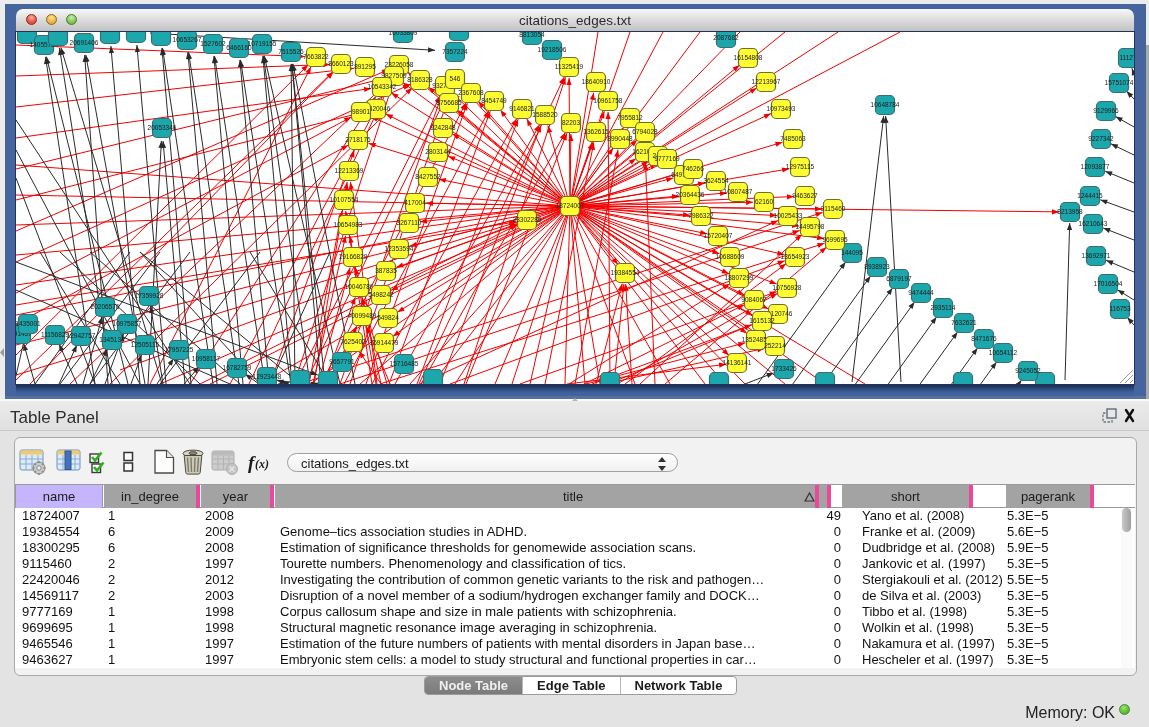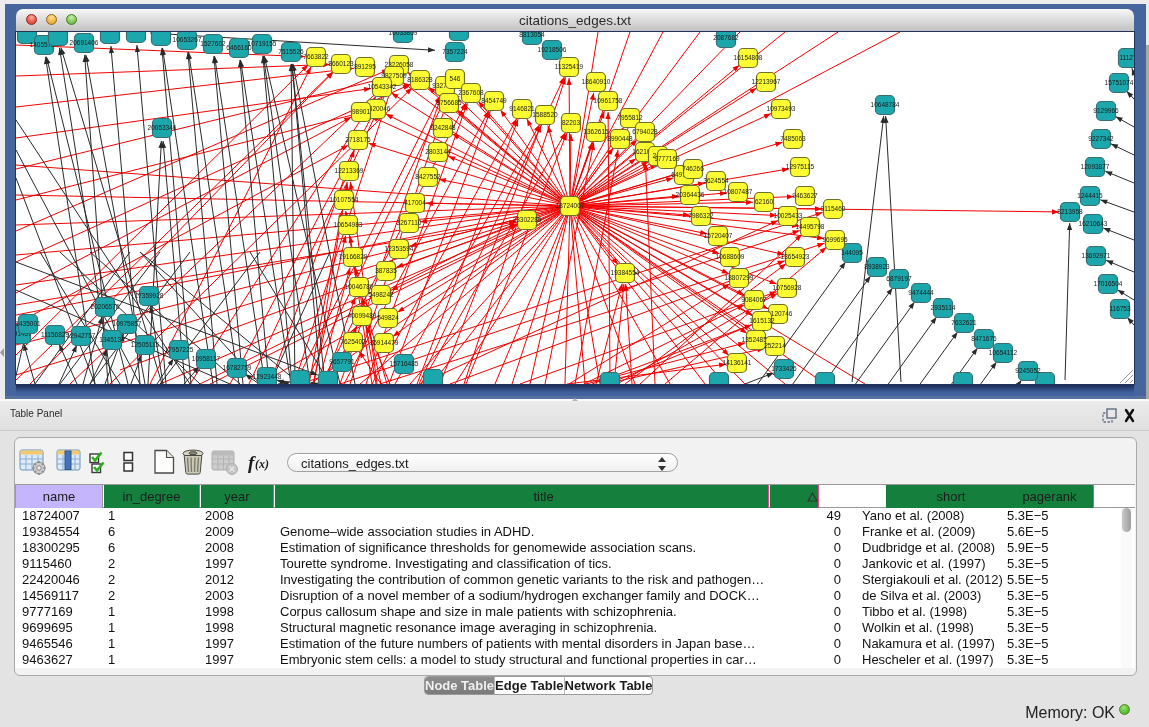--- a/index.html
+++ b/index.html
@@ -16,53 +16,53 @@
 #titlebar .title { position:absolute; left:0; right:0; top:4px; text-align:center; font-size:13.5px; font-weight:normal; color:#2a2a2a; }
 .tl { position:absolute; top:5px; width:11px; height:11px; border-radius:50%; }
 #tlr { left:10px; background:radial-gradient(circle at 50% 28%, #fbb1a8 0%, #ee5f50 50%, #cf3b2c 100%); border:1px solid #8e2a20; }
 #tly { left:30px; background:radial-gradient(circle at 50% 28%, #fce3a0 0%, #f2b94a 50%, #d8992c 100%); border:1px solid #8f681e; }
 #tlg { left:50px; background:radial-gradient(circle at 50% 28%, #cdecb4 0%, #8bce5e 50%, #62a83e 100%); border:1px solid #497c2b; }
 
 #canvas { position:absolute; left:16px; top:32px; width:1118px; height:352px; background:#fff; }
 
 #divider { position:absolute; left:0; top:399px; width:1149px; height:2px; background:#fafafa; }
 #tphead { position:absolute; left:0; top:401px; width:1149px; height:30px; background:linear-gradient(#ebebeb,#e0e0e0); border-bottom:1px solid #c8c8c8; }
-#tphead .t { position:absolute; left:10px; top:7px; font-size:10px; color:#2c2c2c; }
+#tphead .t { position:absolute; left:10px; top:7px; font-size:17px; color:#2c2c2c; }
 #tpbody { position:absolute; left:0; top:431px; width:1149px; height:296px; background:#e3e3e3; }
 #container { position:absolute; left:14px; top:437px; width:1123px; height:239px; background:#f2f2f2; border:1px solid #a9a9a9; border-radius:6px; }
 
 #combo { position:absolute; left:287px; top:453px; width:391px; height:19px; border:1px solid #a0a0a0; border-radius:10px;
   background:linear-gradient(#ffffff,#f0f0f0); }
 #combo .txt { position:absolute; left:13px; top:2px; font-size:13px; color:#1a1a1a; }
 
 #thead { position:absolute; left:15px; top:484px; width:1120px; height:24px; background:#fff; border-top:1px solid #9a9a9a; border-bottom:1px solid #9a9a9a; font-size:13px; color:#1c1c1c; }
-.hc { position:absolute; top:0; height:24px; line-height:24px; text-align:center; background:#15803d; border-right:1px solid #ec4899; }
+.hc { position:absolute; top:0; height:24px; line-height:24px; text-align:center; background:#a3a3a3; border-right:4px solid #ec4899; }
 #hc0 { left:0px; width:88px; background:#c4b5fd; border-left:1px solid #9a9a9a; border-right:1px solid #9a9a9a; }
 #hc1 { left:89px; width:96px; }
 #hc2 { left:186px; width:73px; }
-#hc3 { left:260px; width:494px;padding-left:44px; }
+#hc3 { left:260px; width:556px;padding-left:44px; }
 #hc4 { left:755px; width:49px;text-align:right; }
-#hc5 { left:827px; width:131px;margin-left:44px; }
+#hc5 { left:827px; width:131px; }
 #hc6 { left:991px; width:88px; }
 #tbody { position:absolute; left:15px; top:508px; width:1120px; height:160px; background:#fff; font-size:13px; color:#111; }
 .tr { position:relative; height:16px; line-height:16px; white-space:nowrap; }
 .tr div { position:absolute; top:0; overflow:hidden; }
 .c0 { left:7px; width:82px; }
 .c1 { left:93px; width:90px; }
 .c2 { left:190px; width:70px; }
 .c3 { left:265px; width:490px; }
 .c4 { left:760px; width:66px;text-align:right; }
 .c5 { left:847px; width:143px; text-align:left; }
 .c6 { left:992px; width:87px; }
 #tblbg { position:absolute; left:15px; top:484px; width:1120px; height:184px; background:#fff; }
 #vscroll { position:absolute; left:1121px; top:508px; width:11px; height:160px; background:#fafafa; }
 #vthumb { position:absolute; left:1121.5px; top:508px; width:9px; height:24px; background:linear-gradient(90deg,#c9c9c9,#9f9f9f); border-radius:5px; }
 
 #tabs { position:absolute; left:424px; top:676px; height:19px; border:1px solid #9b9b9b; border-radius:4px; background:#fff; font-size:13px; font-weight:bold; display:flex; overflow:hidden; }
-#tabs .seg { height:19px; line-height:18px; padding:0 0; color:#1c1c1c; border-right:1px solid #b9b9b9; }
+#tabs .seg { height:19px; line-height:18px; padding:0 14px; color:#1c1c1c; border-right:1px solid #b9b9b9; }
 #tabs .sel { background:linear-gradient(#8d8d8d,#787878); color:#f0f0f0; }
 #status { position:absolute; right:34px; top:704px; font-size:16px; color:#222; }
 #memdot { position:absolute; left:1119px; top:704px; width:11px; height:11px; border-radius:50%; background:radial-gradient(circle at 40% 30%, #9fe07c, #55c232 60%, #3d9c20); border:1px solid #57852d; }
 </style></head>
 <body>
 <div id="stage">
   <div id="frame"></div>
   <div id="topstrip"></div>
     <div id="leftstrip"></div>
     <div id="rightstrip1"></div>
@@ -903,39 +903,39 @@
         <div class="c1">1</div>
         <div class="c2">2008</div>
         <div class="c4">49</div>
         <div class="c5">Yano et al. (2008)</div>
         <div class="c6">5.3E−5</div>
       </div>
 <div class="tr">
         <div class="c0">19384554</div>
         <div class="c1">6</div>
         <div class="c2">2009</div>
-        <div class="c3">Genome–wide association studies in ADHD.</div>
+        <div class="c3">Genome–tics association studies in ADHD.</div>
         <div class="c4">0</div>
         <div class="c5">Franke et al. (2009)</div>
         <div class="c6">5.6E−5</div>
       </div>
 <div class="tr">
         <div class="c0">18300295</div>
         <div class="c1">6</div>
         <div class="c2">2008</div>
         <div class="c3">Estimation of significance thresholds for genomewide association scans.</div>
         <div class="c4">0</div>
         <div class="c5">Dudbridge et al. (2008)</div>
         <div class="c6">5.9E−5</div>
       </div>
 <div class="tr">
         <div class="c0">9115460</div>
         <div class="c1">2</div>
         <div class="c2">1997</div>
-        <div class="c3">Tourette syndrome. Investigating and classification of tics.</div>
+        <div class="c3">Tourette numbers. Phenomenology and classification of tics.</div>
         <div class="c4">0</div>
         <div class="c5">Jankovic et al. (1997)</div>
         <div class="c6">5.3E−5</div>
       </div>
 <div class="tr">
         <div class="c0">22420046</div>
         <div class="c1">2</div>
         <div class="c2">2012</div>
         <div class="c3">Investigating the contribution of common genetic variants to the risk and pathogen…</div>
         <div class="c4">0</div>

